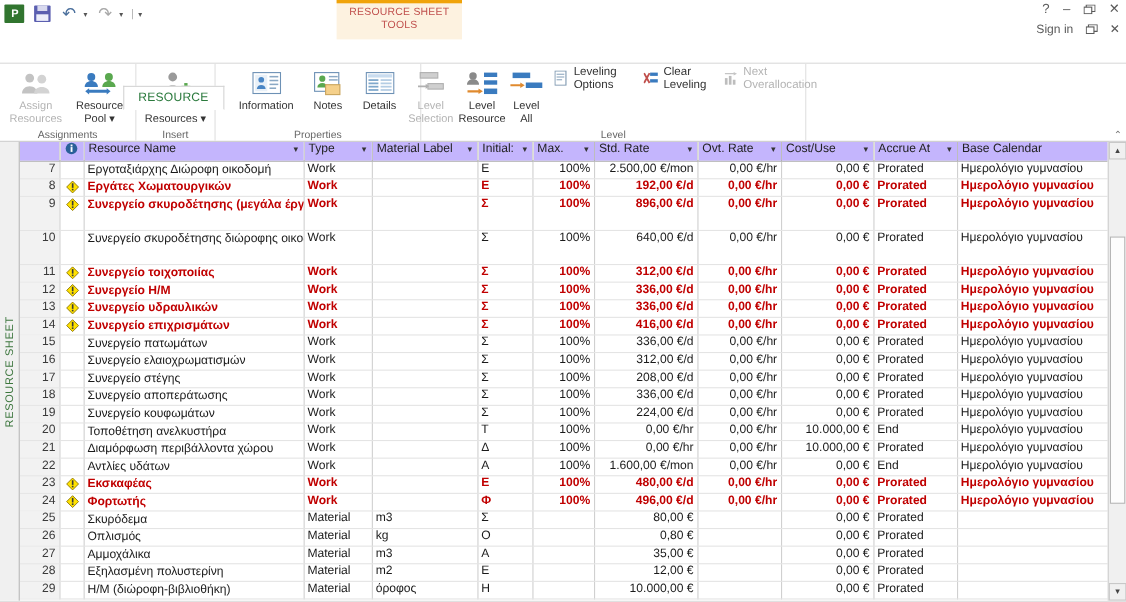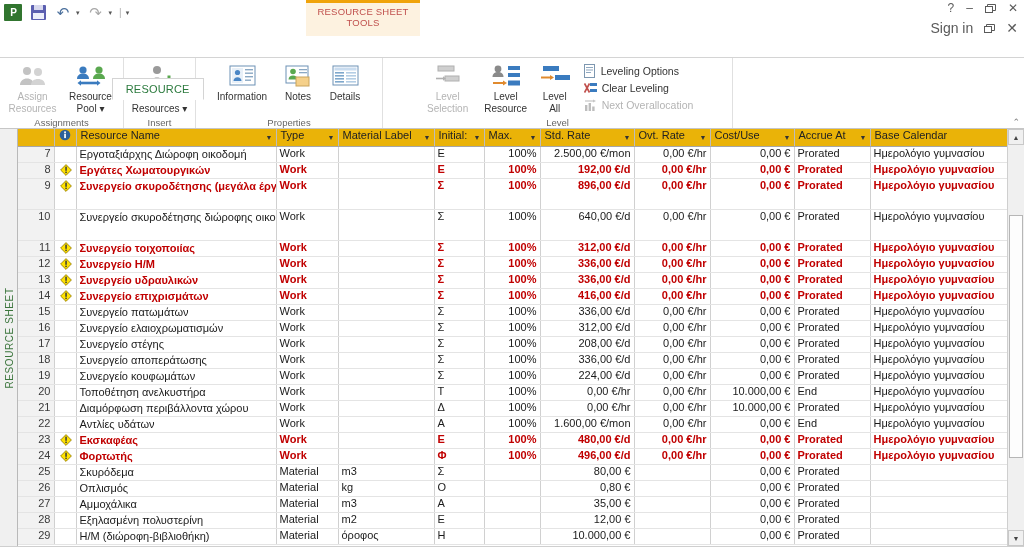--- a/index.html
+++ b/index.html
@@ -97,21 +97,21 @@
     align-items: center;
     gap: 12px;
     color: #5a5a5a;
     font-size: 12px;
   }
   .win-btns span { cursor: default; line-height: 1; }
   .signin-row {
     position: absolute;
     right: 6px; top: 20px;
     display: flex; align-items: center; gap: 11px;
-    font-size: 14px; color: #5a5a5a;
+    font-size: 11px; color: #5a5a5a;
   }
 
   
   .tabstrip {
     position: relative;
     height: 22px;
     background: #fff;
     display: flex;
     align-items: stretch;
     border-bottom: 1px solid #d4d4d4;
@@ -196,21 +196,21 @@
   .bigbtn.wide { width: 64px; }
   .bigbtn.disabled { color: #b4b4b4; justify-content: space-between; }
   .bigbtn .ic { height: 26px; display: flex; align-items: center; justify-content: center; margin-bottom: 2px; }
   .smallbtn {
     display: flex; align-items: center; gap: 4px;
     font-size: 10.5px; color: #333;
     height: 17px;
     padding: 0 3px;
   }
   .smallbtn.disabled { color: #b4b4b4; }
-  .smallcol { display: flex; flex-direction: column; justify-content: flex-start; padding-top: 2px; }
+  .smallcol { display: flex; flex-direction: row; justify-content: flex-start; padding-top: 2px; }
   .collapse-arrow {
     position: absolute; right: 4px; bottom: 1px;
     font-size: 9px; color: #777;
   }
 
   
   svg { display: block; }
 
   
   .workarea {
@@ -250,21 +250,21 @@
   }
   table.sheet th, table.sheet td {
     border-right: 1px solid #d0d0d0;
     border-bottom: 1px solid #e4e4e4;
     padding: 0 3px;
     overflow: hidden;
     white-space: nowrap;
     vertical-align: top;
   }
   table.sheet thead th {
-    background: #eab308;
+    background: #c4b5fd;
     border-bottom: 1px solid #a6a6a6;
     border-right: 1px solid #bdbdbd;
     height: 17px;
     font-weight: normal;
     font-size: 11px;
     color: #222;
     text-align: left;
     position: relative;
     padding: 0 14px 0 4px;
   }

